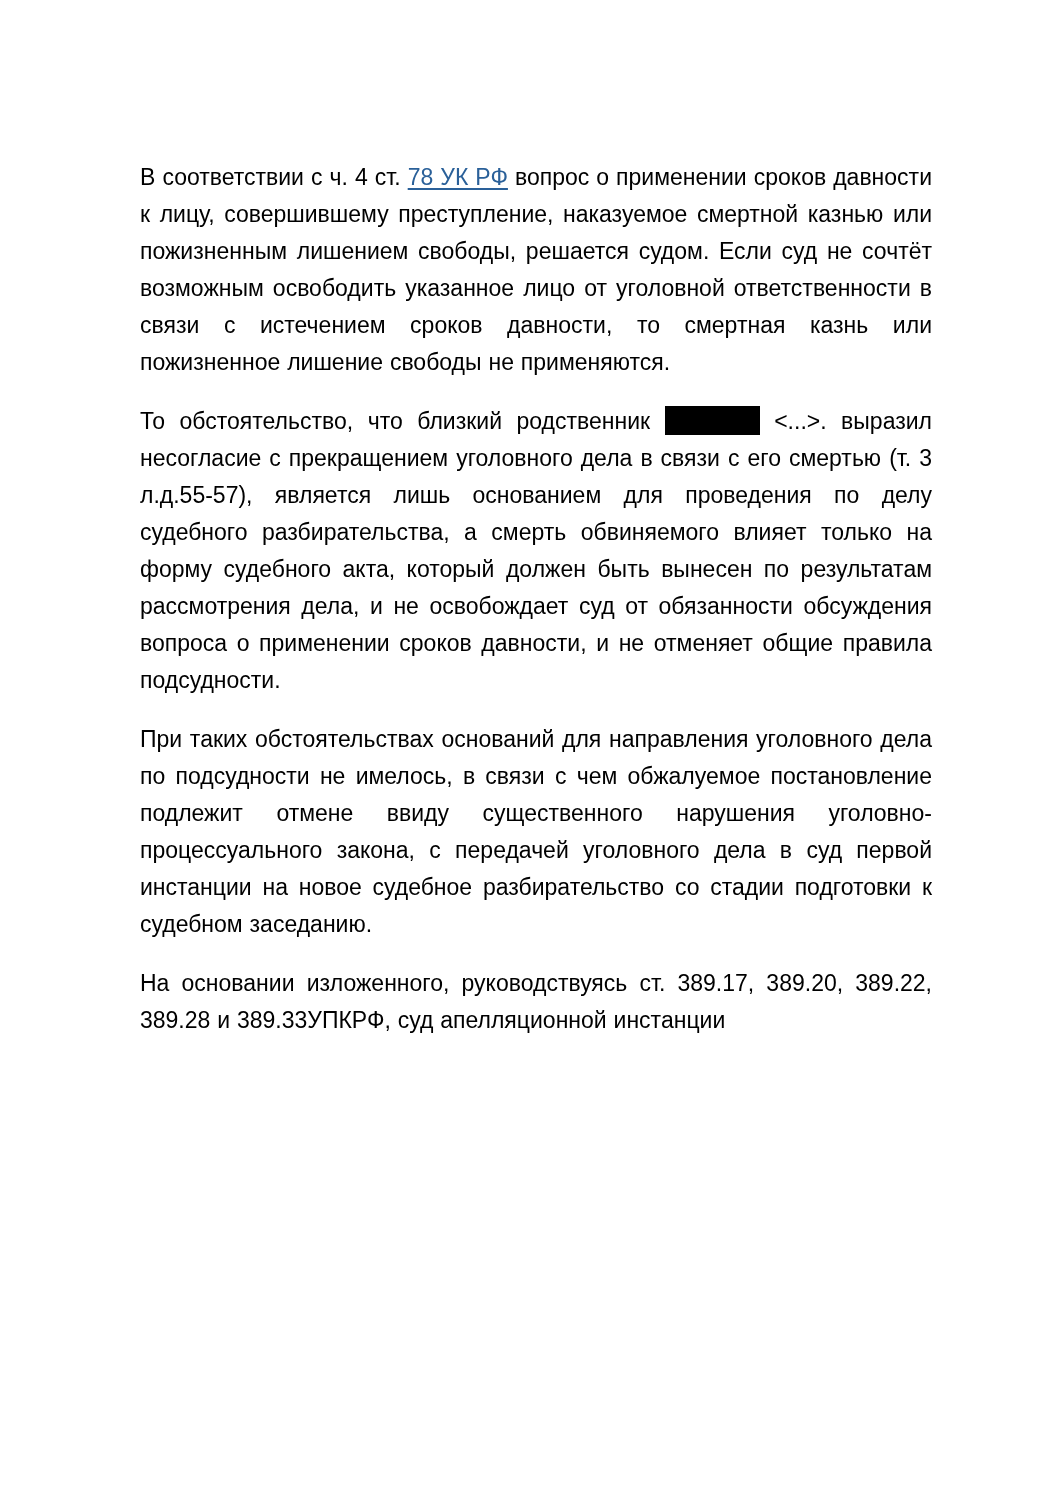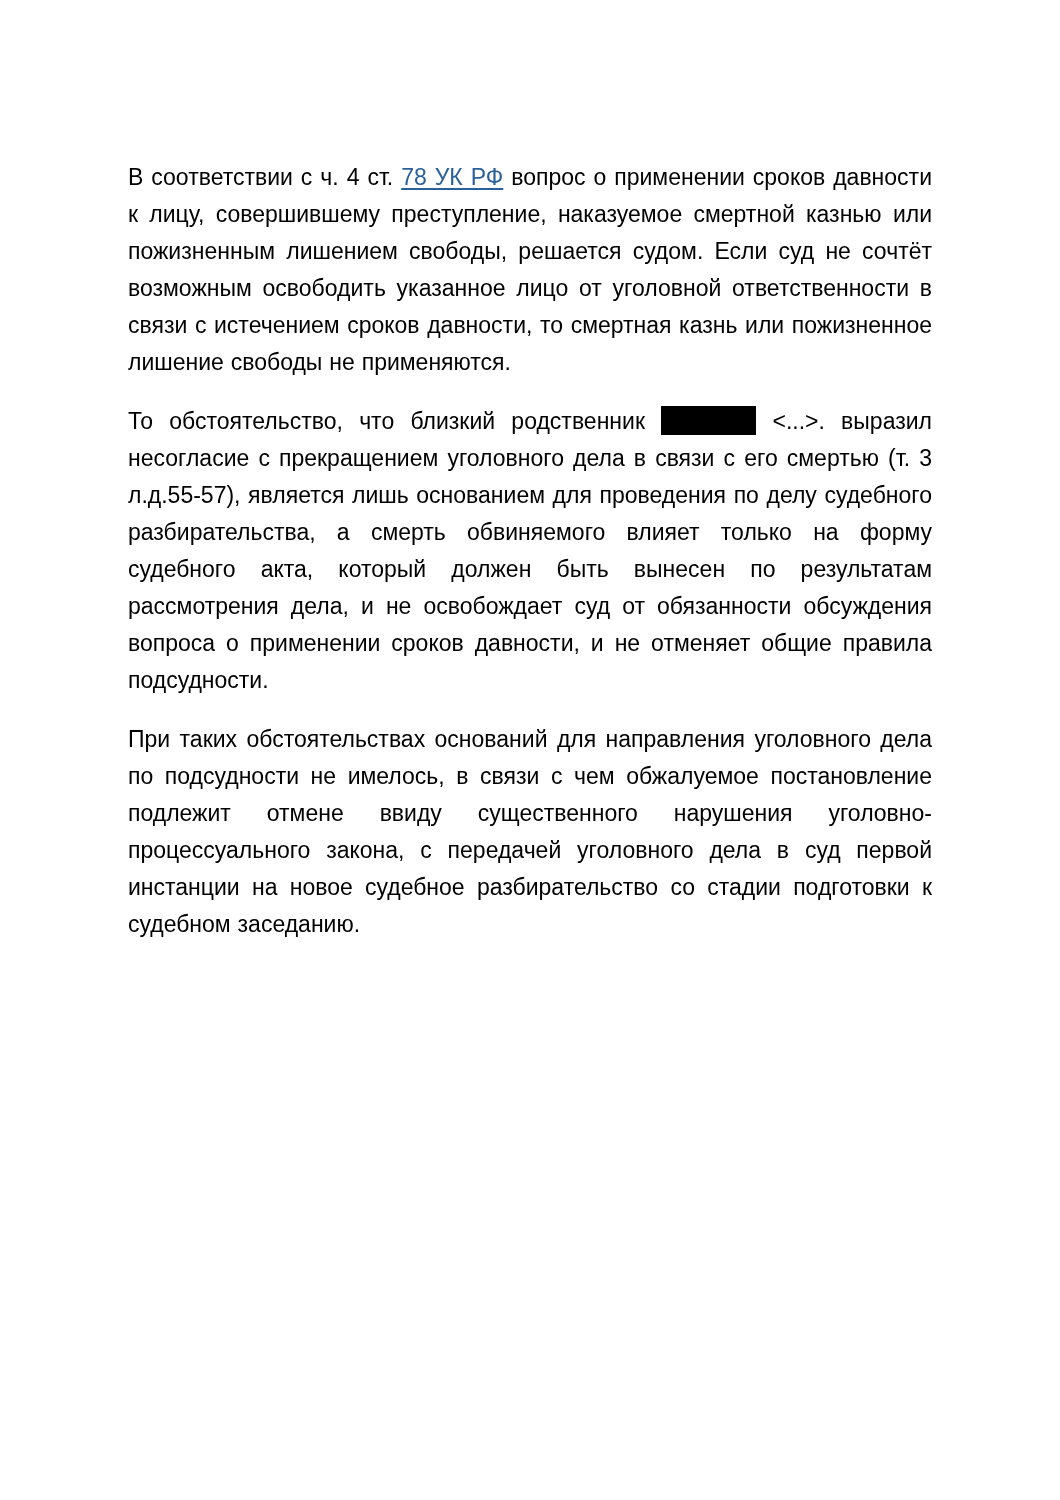--- a/index.html
+++ b/index.html
@@ -23,21 +23,21 @@
     width: 1060px;
     height: 1500px;
     padding: 159px 128px 40px 128px;
     background: var(--page-bg);
     font-family: "Liberation Sans", "DejaVu Sans", sans-serif;
     font-size: 23px;
     line-height: 37px;
     color: var(--text-color);
   }
   .para {
-    margin: 0 0 22px 0;
+    margin: 0 0 22px 12px;
     text-align: justify;
     word-spacing: 0.5px;
   }
   .doc-link {
     color: var(--link-color);
     text-decoration: underline;
     text-underline-offset: 3px;
     cursor: pointer;
   }
   .redaction {
@@ -52,14 +52,15 @@
 <body>
 
 <div class="page">
 
   <p class="para"><span>В соответствии с ч. 4 ст. </span><a class="doc-link">78 УК РФ</a><span> вопрос о применении сроков давности к лицу, совершившему преступление, наказуемое смертной казнью или пожизненным лишением свободы, решается судом. Если суд не сочтёт возможным освободить указанное лицо от уголовной ответственности в связи с истечением сроков давности, то смертная казнь или пожизненное лишение свободы не применяются.</span></p>
 
   <p class="para"><span>То обстоятельство, что близкий родственник </span><span class="redaction"></span><span> &lt;...&gt;. выразил несогласие с прекращением уголовного дела в связи с его смертью (т. 3 л.д.55-57), является лишь основанием для проведения по делу судебного разбирательства, а смерть обвиняемого влияет только на форму судебного акта, который должен быть вынесен по результатам рассмотрения дела, и не освобождает суд от обязанности обсуждения вопроса о применении сроков давности, и не отменяет общие правила подсудности.</span></p>
 
   <p class="para">При таких обстоятельствах оснований для направления уголовного дела по подсудности не имелось, в связи с чем обжалуемое постановление подлежит отмене ввиду существенного нарушения уголовно-процессуального закона, с передачей уголовного дела в суд первой инстанции на новое судебное разбирательство со стадии подготовки к судебном заседанию.</p>
 
+  <p class="para">На основании изложенного, руководствуясь ст. 389.17, 389.20, 389.22, 389.28 и 389.33УПКРФ, суд апелляционной инстанции</p>
 
 </div>
 
 </body></html>

